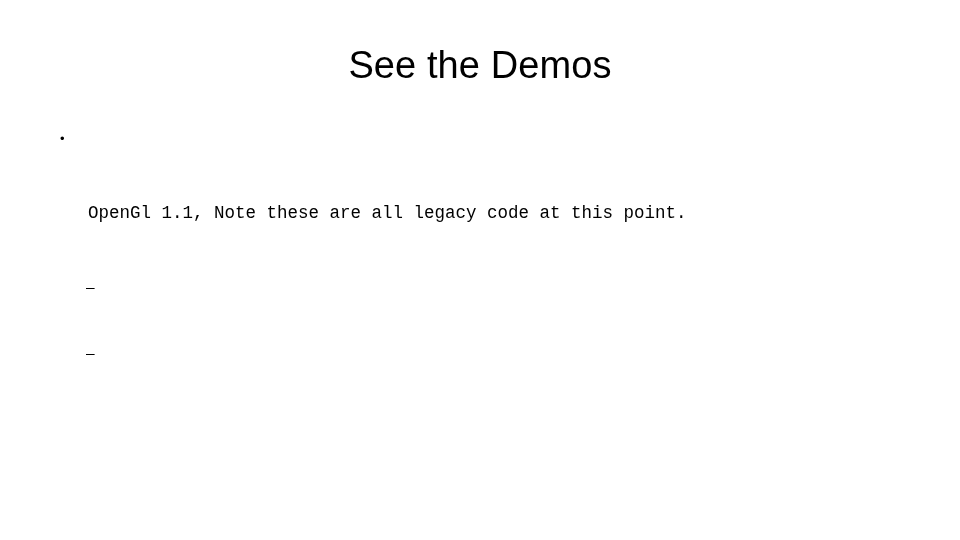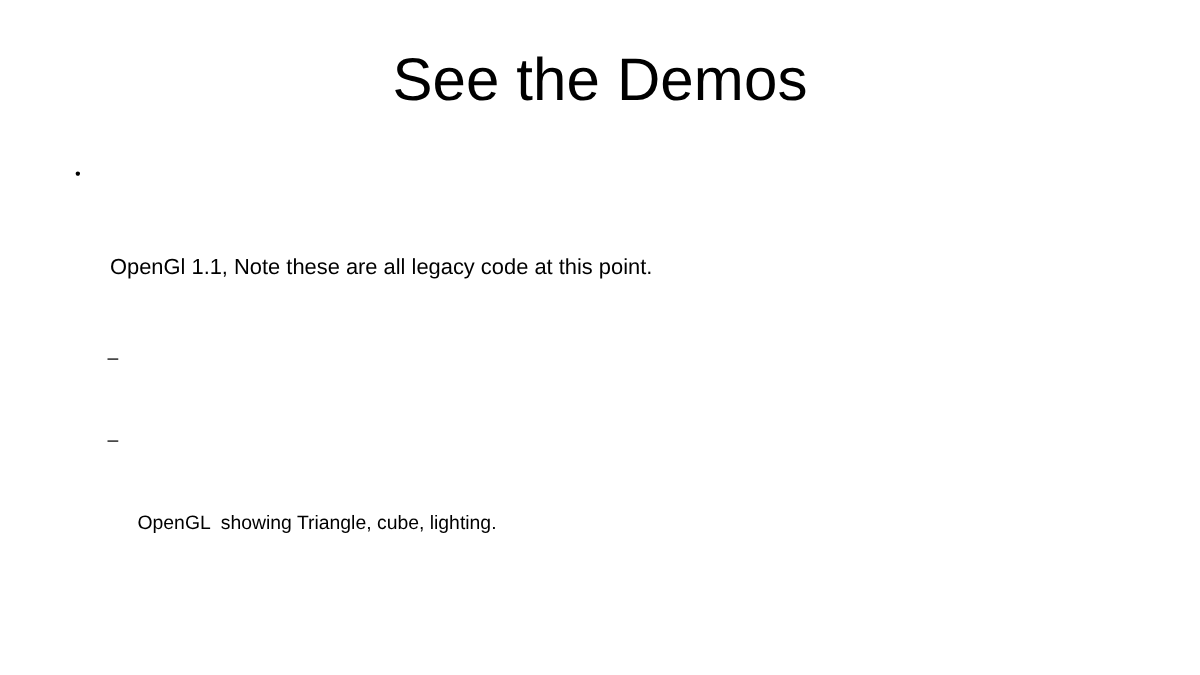--- a/index.html
+++ b/index.html
@@ -22,21 +22,21 @@
     height: 540px;
     background: #ffffff;
   }
 
   .slide-title {
     position: absolute;
     left: 0;
     top: 42px;
     width: 960px;
     text-align: center;
-    font-size: 48px;
+    font-size: 38px;
     font-weight: 400;
     line-height: 46px;
     letter-spacing: 0.1px;
     color: #000000;
     white-space: pre;
   }
 
   .body-area {
     position: absolute;
     left: 0;
@@ -51,20 +51,21 @@
     white-space: pre-wrap;
   }
   .marker {
     position: absolute;
     display: inline-block;
     text-align: left;
     color: #000000;
   }
   .row-text {
     display: block;
+    font-family: Liberation Mono, monospace;
   }
 
   
   .lvl1 {
     padding-left: 88px;
     font-size: 17.5px;
     line-height: 25px;
     margin: 0;
   }
   .lvl1 > .marker {
@@ -100,17 +101,16 @@
     <div class="row lvl1">
       <span class="marker">•</span>
       <span class="row-text">OpenGl 1.1, Note these are all legacy code at this point.</span>
     </div>
 
     <div class="row lvl2">
       <span class="marker">–</span>
     </div>
     <div class="row lvl2">
       <span class="marker">–</span>
-      <span class="row-text">OpenGL  showing Triangle, cube, lighting.</span>
     </div>
 
   </div>
 </div>
 
 </body></html>

